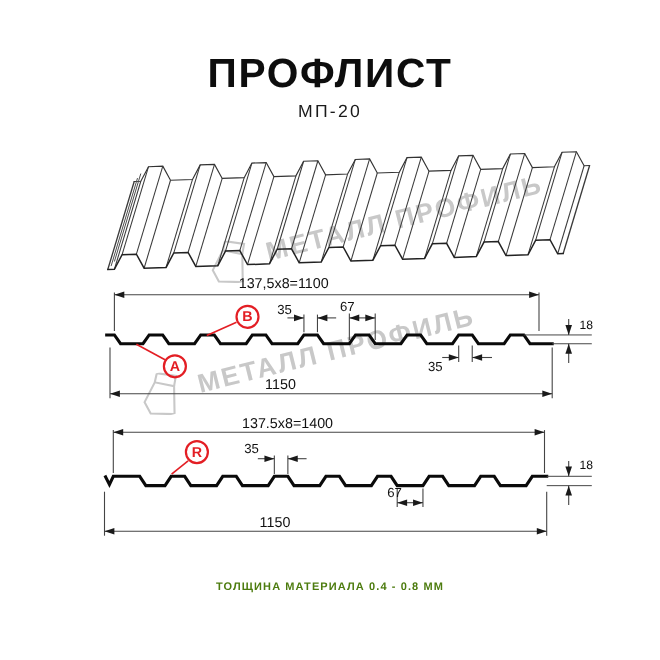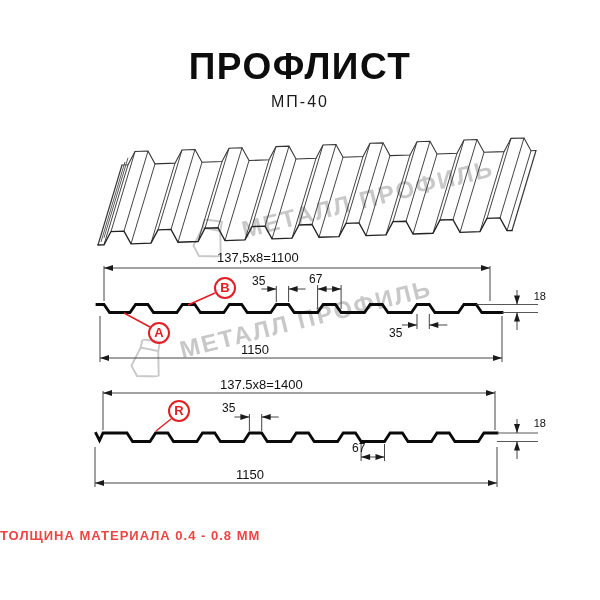--- a/index.html
+++ b/index.html
@@ -2,42 +2,42 @@
 <html><head>
 <meta charset="utf-8">
 <style>
   html,body{margin:0;padding:0;background:#fff;}
   .page{position:relative;width:600px;height:600px;background:#ffffff;overflow:hidden;
         font-family:"Liberation Sans", sans-serif;color:#111;}
   .title{position:absolute;left:0;top:46px;width:600px;text-align:center;z-index:3;
          font-size:37px;font-weight:bold;letter-spacing:1.5px;color:#0d0d0d;}
   .subtitle{position:absolute;left:0;top:93px;width:600px;text-align:center;z-index:3;
             font-size:16px;letter-spacing:2px;color:#1a1a1a;}
-  .footer{position:absolute;left:0;top:528px;width:600px;text-align:left;z-index:3;
-          font-size:13px;font-weight:600;letter-spacing:1px;color:#ef4444;}
+  .footer{position:absolute;left:0;top:528px;width:600px;text-align:center;z-index:3;
+          font-size:10px;font-weight:600;letter-spacing:1px;color:#4d7c0f;}
   .watermark{position:absolute;display:flex;align-items:center;gap:10px;z-index:1;
              transform:rotate(-14deg);transform-origin:0 50%;white-space:nowrap;}
   .watermark span{font-size:24px;font-weight:bold;letter-spacing:2px;color:#c8c8c8;}
   .wm1{left:188px;top:224px;}
   .wm2{left:126px;top:344px;}
   svg.draw{position:absolute;left:0;top:0;z-index:2;}
   .dim{position:absolute;z-index:3;font-size:12px;color:#111;line-height:13px;}
   .dim.big{font-size:13px;}
-  .dim.small{font-size:11px;text-align:right;}
+  .dim.small{font-size:11px;text-align:center;}
   .lbl{position:absolute;z-index:3;width:22px;height:22px;box-sizing:border-box;
        border:2px solid #e31e24;border-radius:50%;color:#e31e24;font-size:13px;font-weight:bold;
        text-align:center;line-height:18px;background:transparent;}
 </style>
 </head>
 <body>
 
 <div class="page">
 
   <div class="title">ПРОФЛИСТ</div>
-  <div class="subtitle">МП-40</div>
+  <div class="subtitle">МП-20</div>
 
   <div class="watermark wm1">
     <svg width="46" height="40" viewBox="0 0 48 42">
       <path d="M5,24 L19,8 L36,16 L30,42 L8,36 Z" fill="none" stroke="#c8c8c8" stroke-width="2"></path>
       <path d="M19,8 L23,0 L40,7 L36,16" fill="none" stroke="#c8c8c8" stroke-width="2"></path>
     </svg>
     <span>МЕТАЛЛ ПРОФИЛЬ</span>
   </div>
 
   <div class="watermark wm2">

